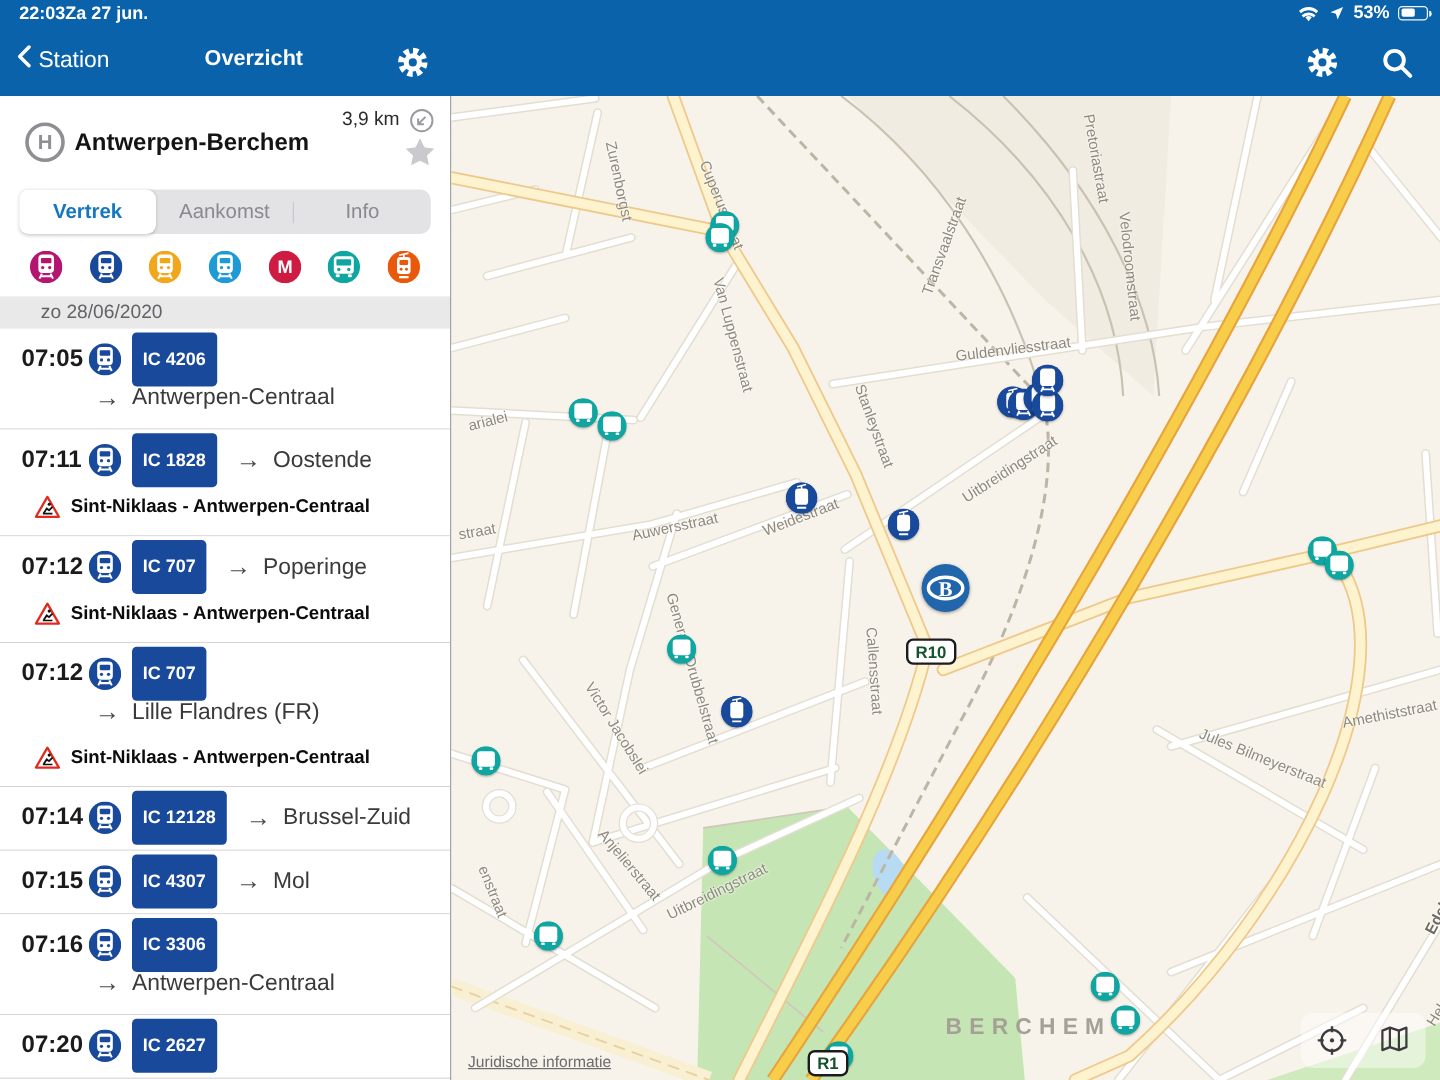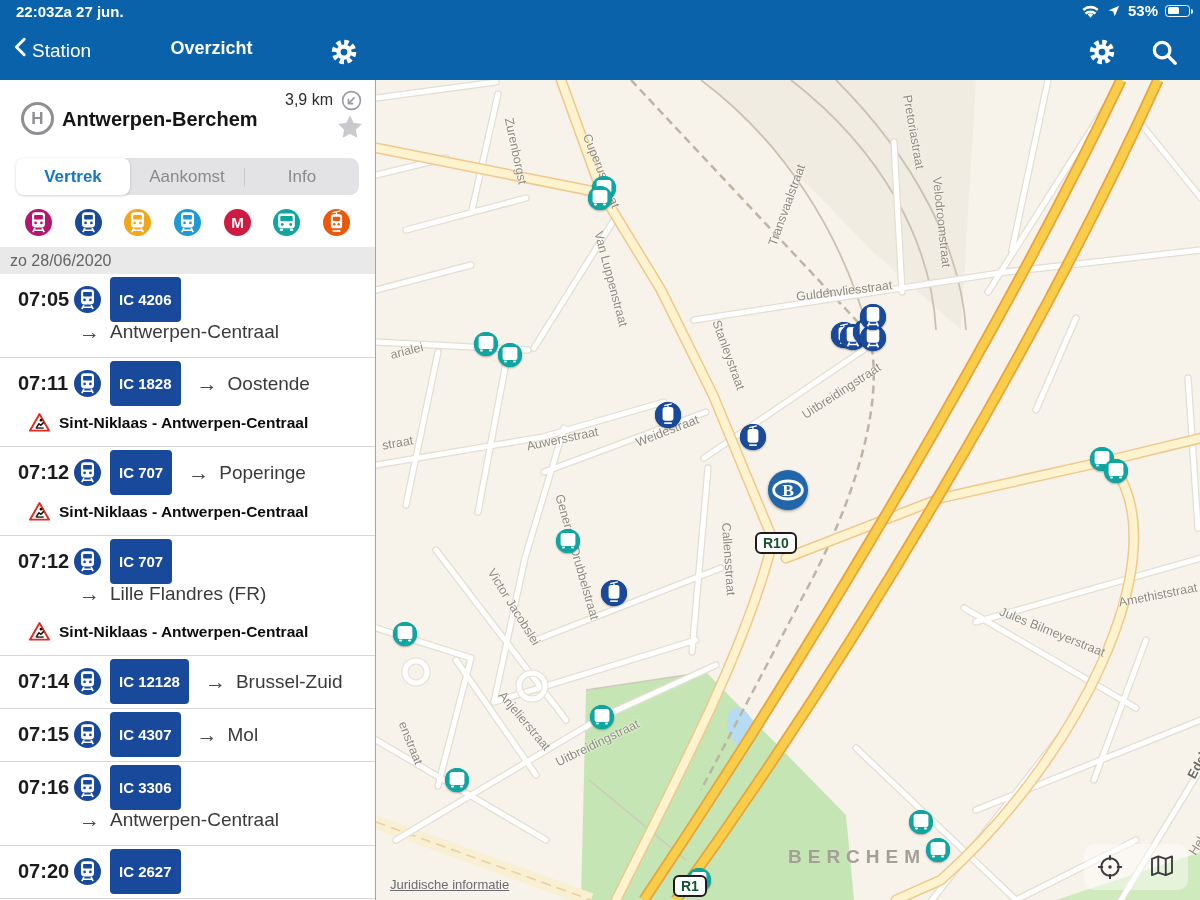--- a/index.html
+++ b/index.html
@@ -31,21 +31,21 @@
   .compass { position:absolute; right:12px; top:9px; width:23px; height:23px; }
   .fav-star { position:absolute; right:10px; top:32px; width:30px; height:30px; cursor:pointer; }
   .tabs { position:relative; margin:4px 16px 0 16px; height:37px; background:#e3e3e6; border-radius:9px; display:flex; }
   .tab { flex:1; display:flex; align-items:center; justify-content:center; font-size:17px; color:#8a8a8e; cursor:pointer; position:relative; }
   .tab.sel { background:#fff; border-radius:8px; color:#1477c0; font-weight:bold; box-shadow:0 1px 3px rgba(0,0,0,.18); }
   .tab-div { width:1px; height:18px; background:#c9c9cd; align-self:center; }
   .filters { display:flex; justify-content:space-between; padding:0 25px; margin-top:14px; }
   .filter-btn { width:27px; height:27px; border-radius:50%; cursor:pointer; }
   .filter-btn svg { width:100%; height:100%; display:block; }
   .date-head { margin-top:11px; height:27px; background:#e9e9ea; color:#636366; font-size:16px;
-               display:flex; align-items:center; padding-left:10px; }
+               display:flex; align-items:center; padding-left:34px; }
   .dep-list { }
   .dep-row { border-bottom:1px solid #d6d6da; padding:11px 0 12px 0; cursor:pointer; background:#fff; }
   .dep-l1 { display:flex; align-items:center; padding-left:18px; height:29px; }
   .dep-time { width:56px; font-size:20px; font-weight:bold; color:#1b1b1d; }
   .veh { width:27px; height:27px; margin-right:9px; flex:0 0 27px; }
   .veh svg { width:100%; height:100%; display:block; }
   .train-badge { background:#19499b; color:#fff; font-size:15px; font-weight:bold; padding:14px 9px; border-radius:4px; }
   .arr { font-size:21px; color:#4a4a4c; margin:0 10px 0 16px; }
   .dest { font-size:19px; color:#3a3a3c; }
   .dep-l2 { display:flex; align-items:center; padding-left:79px; height:26px; margin-top:5px; }

